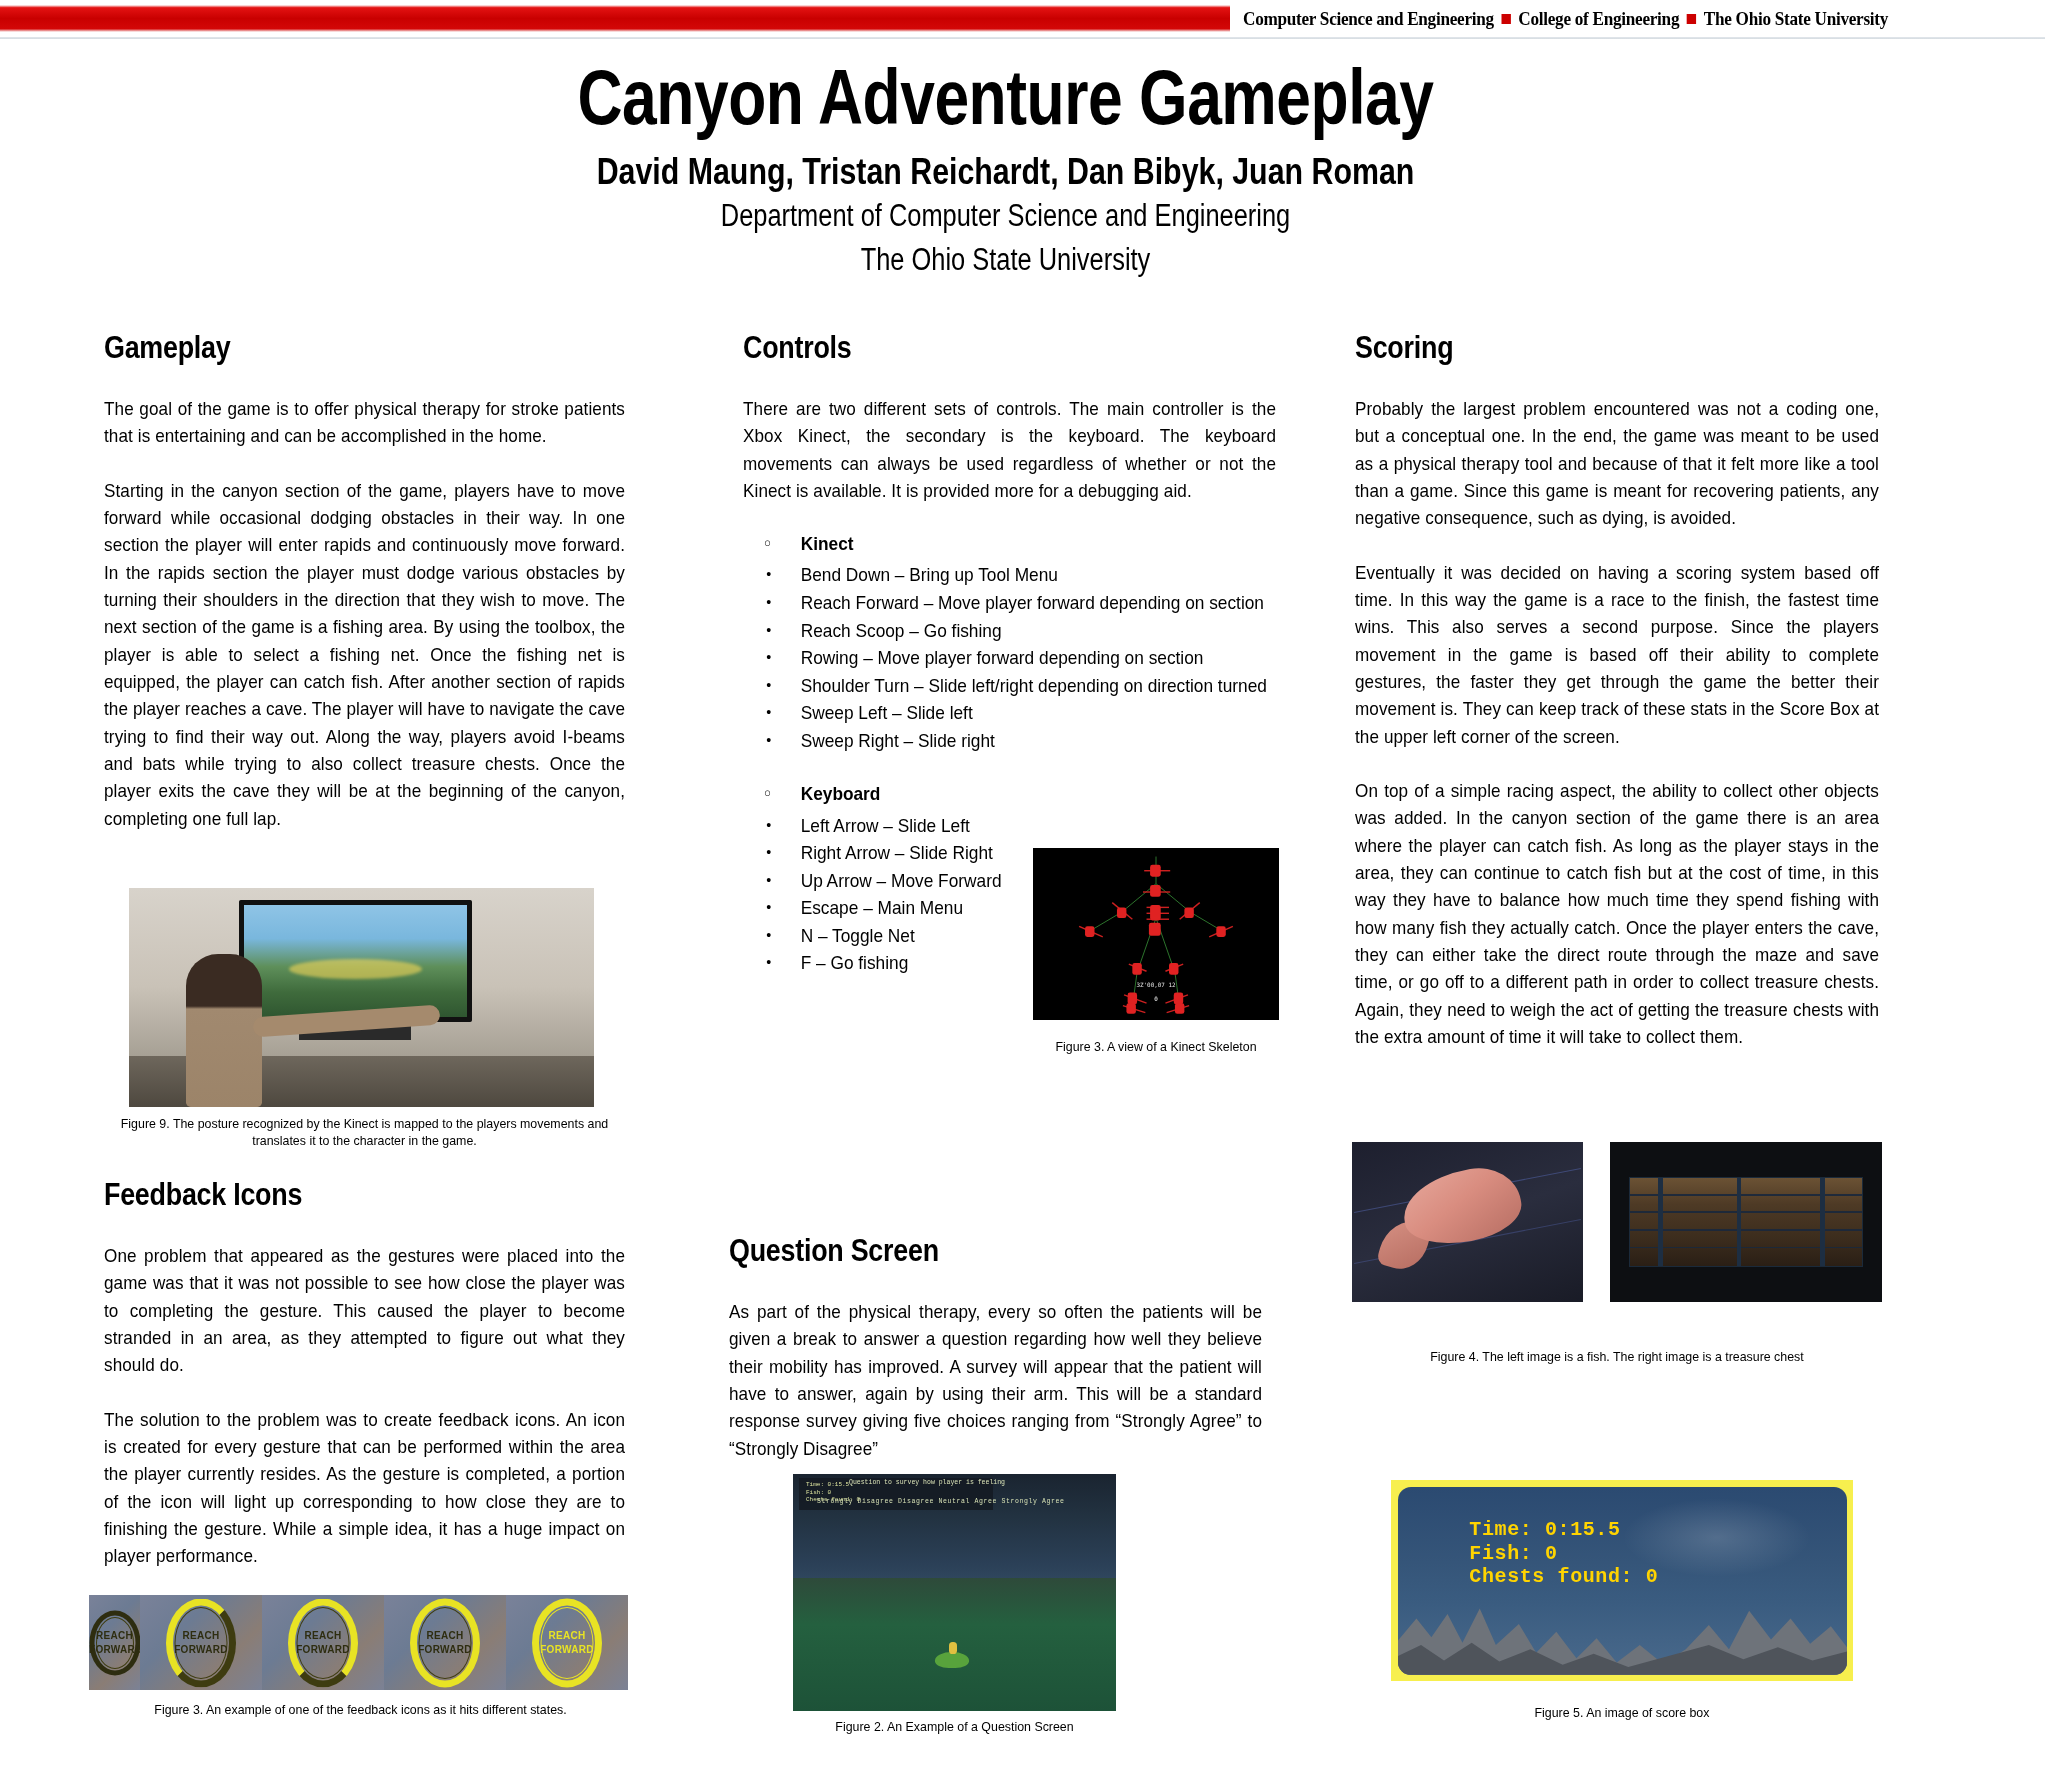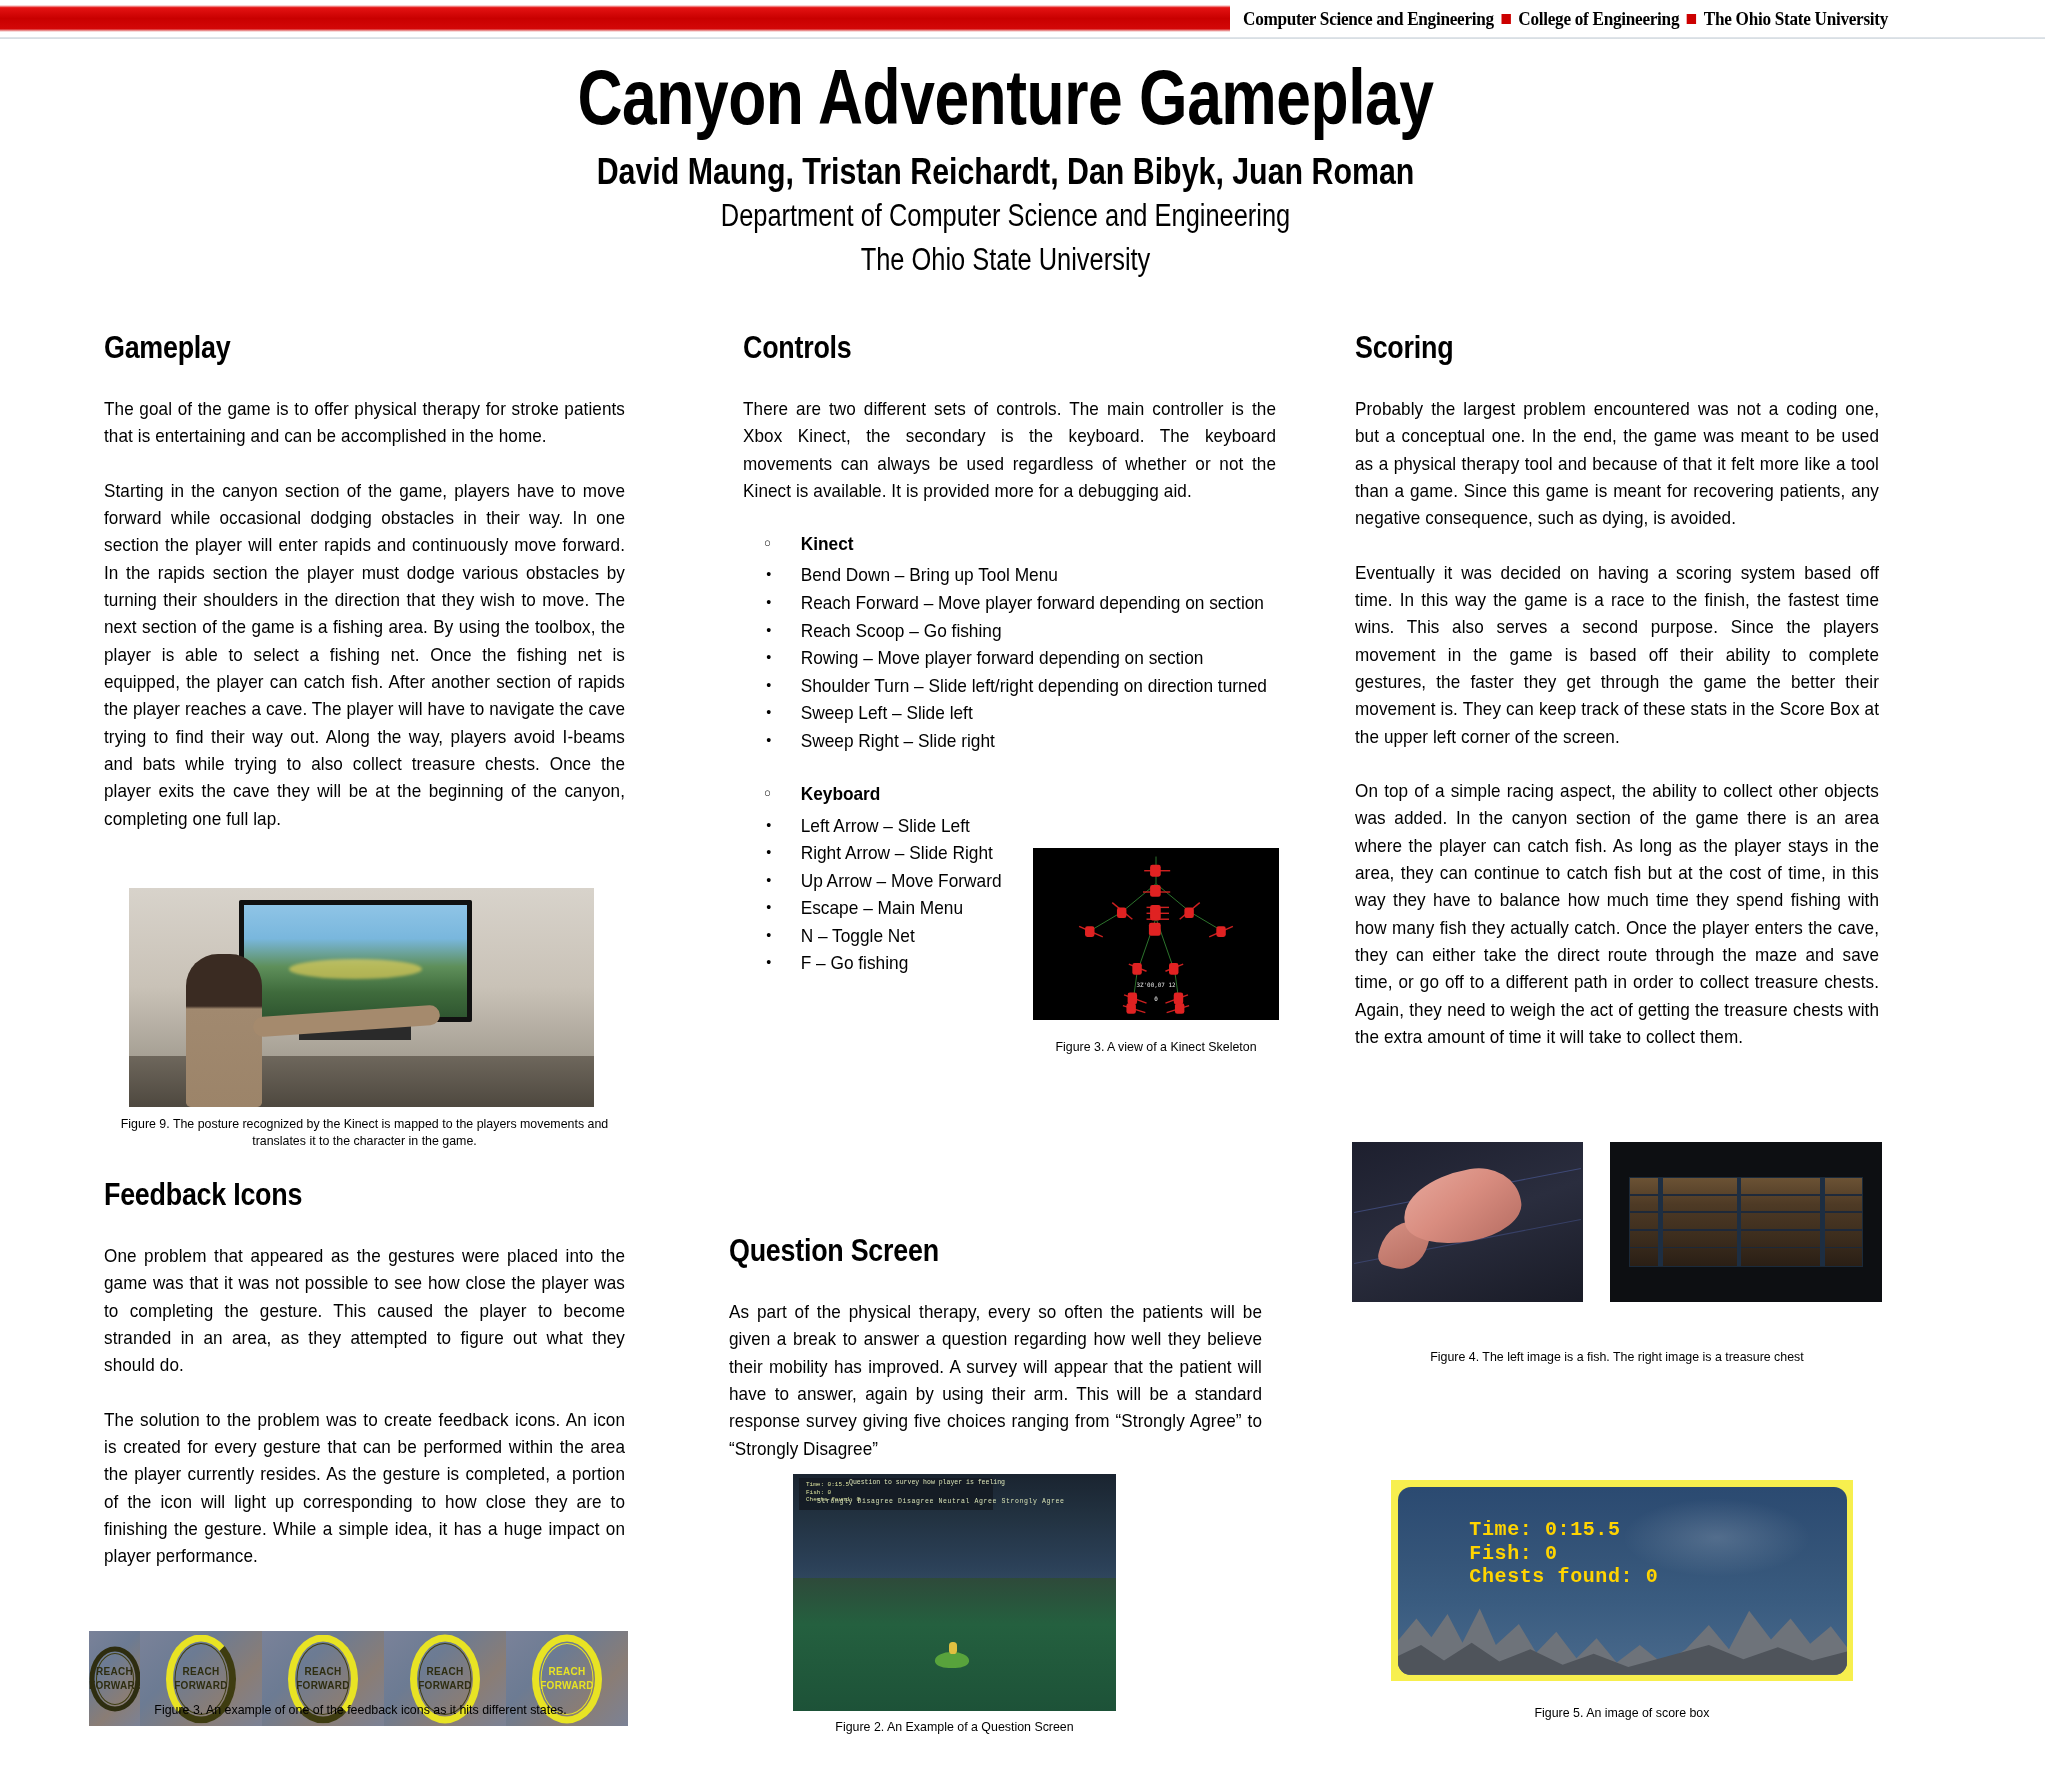--- a/index.html
+++ b/index.html
@@ -96,21 +96,21 @@
   #fig1 .tvstand { position:absolute; left:170px; top:137px; width:112px; height:15.4px; background:#2a2a2a; }
   #fig1 .person { position:absolute; left:57px; top:66px; width:76px; height:153px;
               background:linear-gradient(180deg,#3a2b22 0%,#3a2b22 34%,#a1896f 36%,#9c8469 100%);
               border-radius:32px 32px 4.7px 4.7px; }
   #fig1 .arm { position:absolute; left:124px; top:123px; width:187px; height:20px;
               background:#a58a6d; border-radius:10px; transform:rotate(-4deg); }
   #fig1 .floor { position:absolute; left:0; bottom:0; width:100%; height:51px;
               background:linear-gradient(180deg,#6e675c,#4e483f); }
 
   
-  #fig2 { left:89px; top:1595px; width:539px; height:95px; display:flex;margin-top:36px; }
+  #fig2 { left:89px; top:1595px; width:539px; height:95px; display:flex; }
   .fbcell { flex:1 1 0; position:relative;
             background:linear-gradient(135deg,#7a8299 0%,#6c7b93 35%,#8a7d75 70%,#7b8296 100%); }
   .fbcell .ring {
             position:absolute; left:50%; top:50%; transform:translate(-50%,-50%);
             width:70px; height:89px; border-radius:50%;
             border:7.7px solid #3e3c10; }
   .fbcell .ring2 {
             position:absolute; left:50%; top:50%; transform:translate(-50%,-50%);
             width:53px; height:72px; border-radius:50%;
             border:1.8px solid #3e3c10; }

